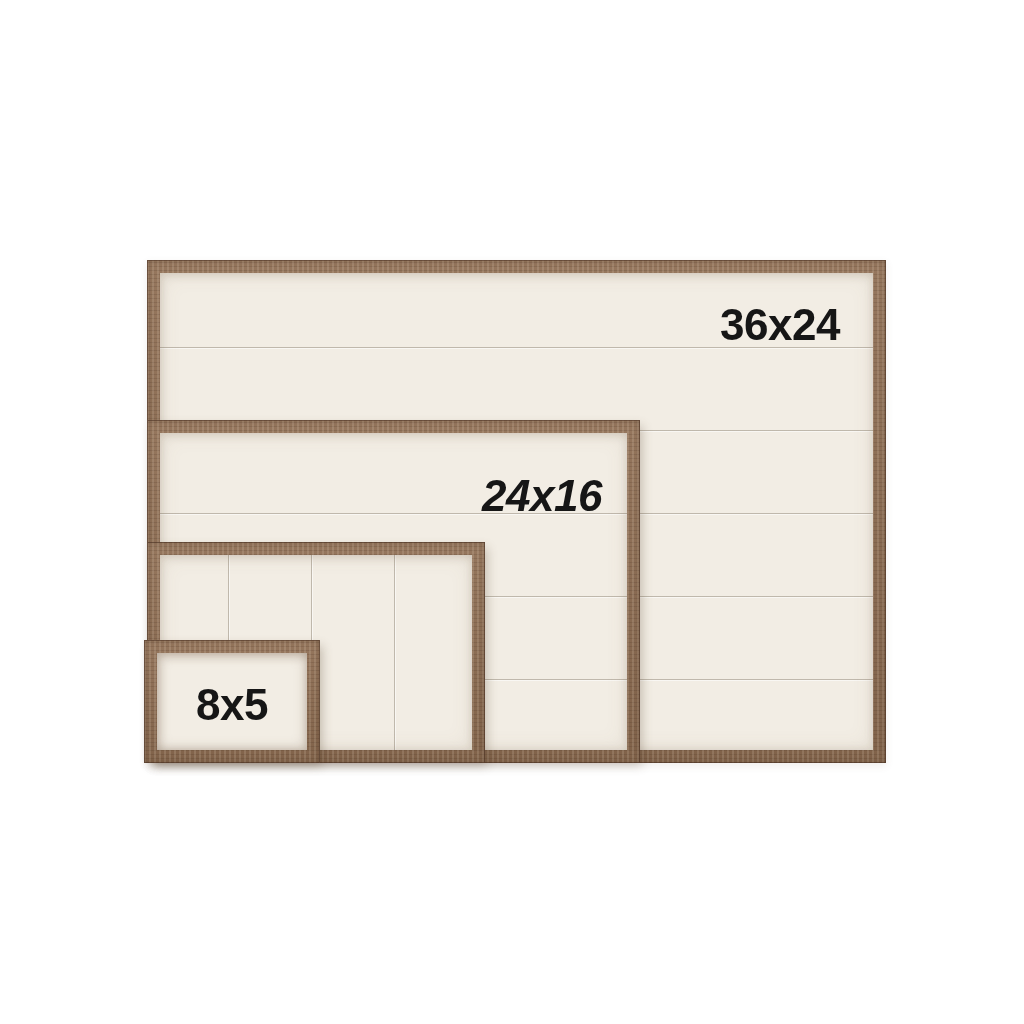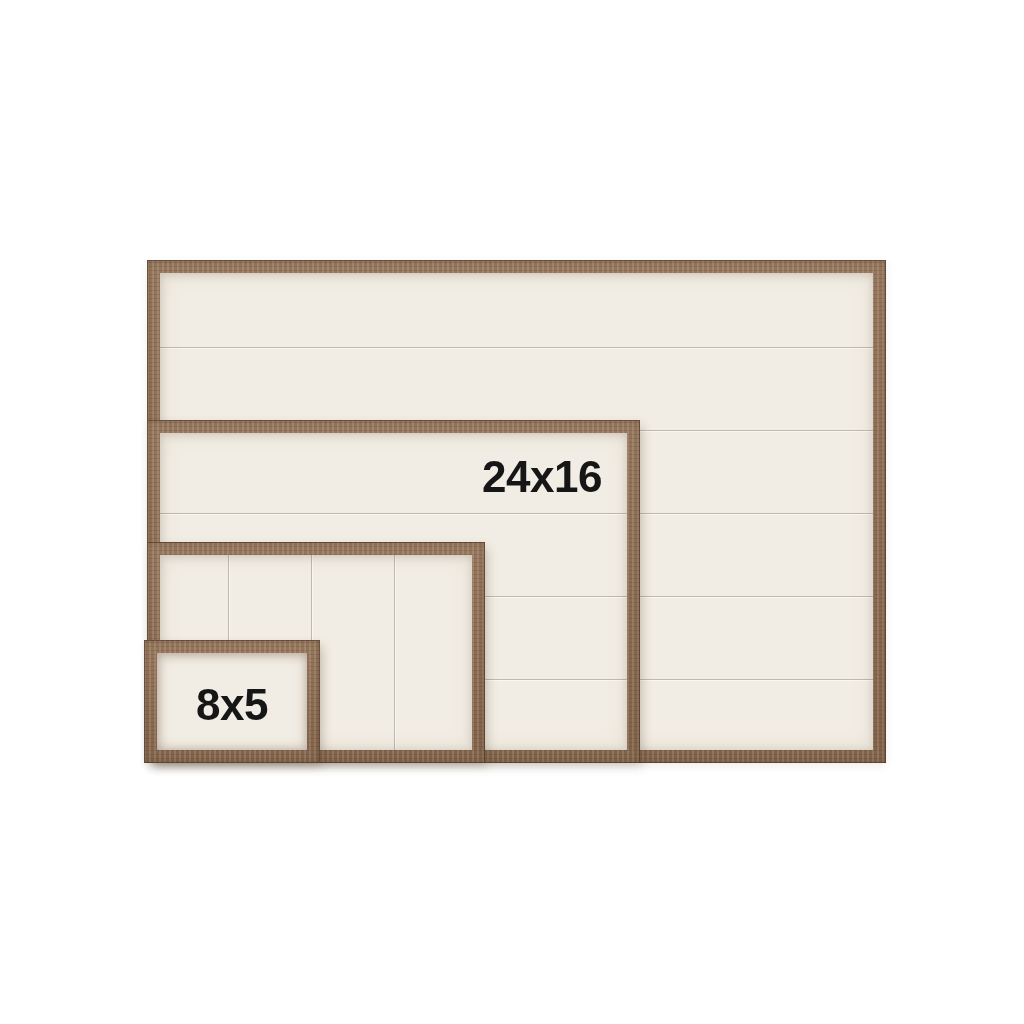--- a/index.html
+++ b/index.html
@@ -82,21 +82,21 @@
     transform: translate(-50%, -50%);
     font-family: "Liberation Sans", sans-serif;
     font-weight: 700;
     font-size: 44px;
     line-height: 1;
     letter-spacing: -0.5px;
     color: var(--label, #161616);
     white-space: nowrap;
   }
   .label-36 { left: 780px; top: 325px; }
-  .label-24 { left: 542px; top: 477px; }
+  .label-24 { left: 542px; top: 496px; font-style: italic; }
   .label-16 { left: 391px; top: 595px; }
   .label-8  { left: 232px; top: 705px; }
 </style>
 </head>
 <body>
 
 <div class="stage">
 
   <div class="frame frame-36">
     <div class="panel planks-h panel-36"></div>
@@ -107,16 +107,17 @@
   </div>
 
   <div class="frame frame-16">
     <div class="panel planks-v panel-16"></div>
   </div>
 
   <div class="frame frame-8">
     <div class="panel panel-8"></div>
   </div>
 
+  <div class="size-label label-36">36x24</div>
   <div class="size-label label-24">24x16</div>
   <div class="size-label label-8">8x5</div>
 
 </div>
 
 </body></html>

